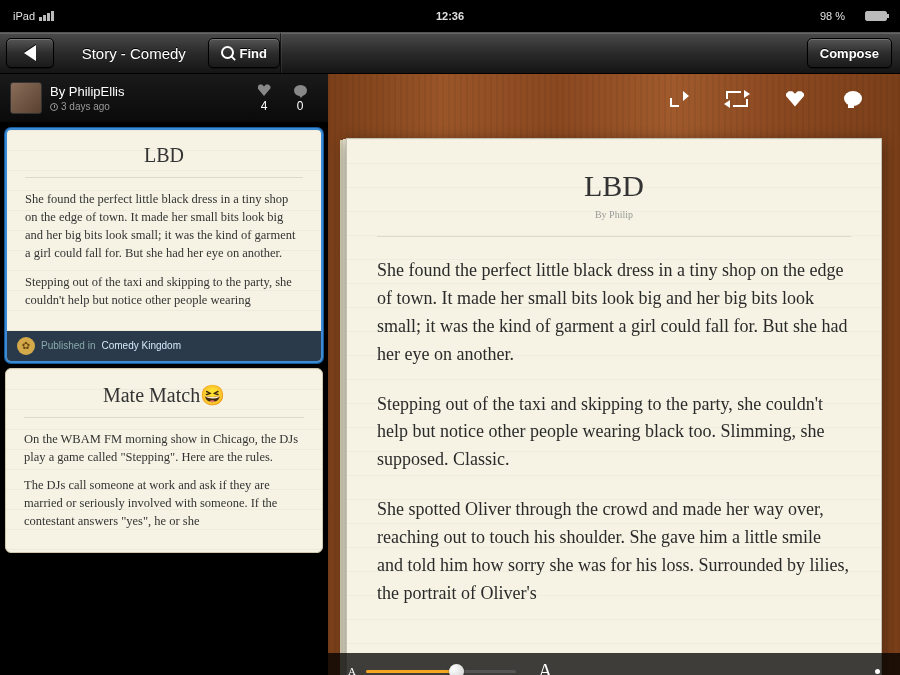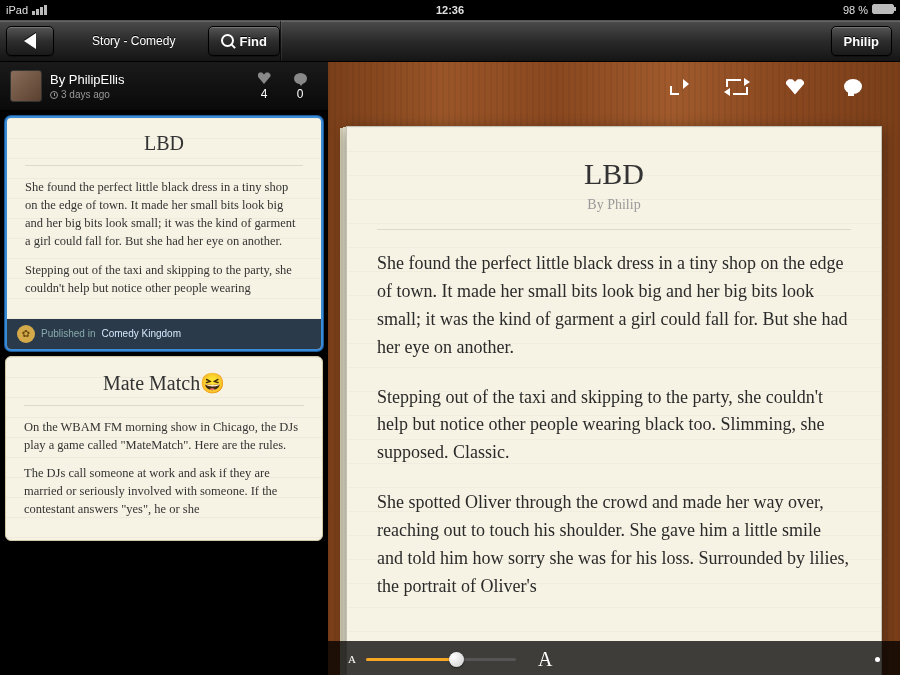--- a/index.html
+++ b/index.html
@@ -1,32 +1,32 @@
 <!DOCTYPE html>
 <html><head>
 <meta charset="utf-8">
 <style>
 *{margin:0;padding:0;box-sizing:border-box;-webkit-font-smoothing:antialiased}
 html,body{width:900px;height:675px;overflow:hidden;font-family:"Helvetica Neue",Helvetica,Arial,sans-serif;background:#000}
 
-.status{height:20px;background:#000;color:#e0e0e0;font-size:11px;display:flex;align-items:center;padding:0 6px;position:relative}
+.status{height:32px;background:#000;color:#e0e0e0;font-size:11px;display:flex;align-items:center;padding:0 13px;position:relative}
 .status .ipad{display:flex;align-items:center;gap:4px}
 .status .sig{display:flex;align-items:flex-end;gap:1px}
 .status .sig span{width:3px;background:#bbb}
 .status .center{position:absolute;left:50%;transform:translateX(-50%);font-weight:700}
-.status .right{margin-left:auto;display:flex;gap:4px}
+.status .right{margin-left:auto;display:flex;align-items:center;gap:20px}
 .status .batt{width:22px;height:10px;border:1px solid #bbb;border-radius:2px;position:relative}
 .status .batt::after{content:"";position:absolute;right:-3px;top:2px;width:2px;height:4px;background:#bbb}
 .status .batt i{display:block;width:100%;height:100%;background:#bbb}
 
 .nav{height:42px;background:linear-gradient(#4b4b4b,#2a2a2a 50%,#151515);border-top:1px solid #555;border-bottom:1px solid #000;display:flex;align-items:center;box-shadow:inset 0 1px 0 rgba(255,255,255,.15)}
 .vr{width:1px;height:100%;background:rgba(0,0,0,.6);box-shadow:1px 0 0 rgba(255,255,255,.08)}
 .nav-left{width:280px;display:flex;align-items:center;height:100%}
 .nav-right{flex:1;display:flex;align-items:center;height:100%;justify-content:flex-end;padding-right:8px}
-.nav-title{flex:1;text-align:center;color:#fff;font-size:12px;font-weight:500;text-shadow:0 -1px 0 #000}
+.nav-title{flex:1;text-align:center;color:#fff;font-size:15px;font-weight:500;text-shadow:0 -1px 0 #000}
 .btn{height:30px;padding:0 12px;border-radius:5px;background:linear-gradient(#555,#2d2d2d 50%,#1a1a1a);border:1px solid #000;box-shadow:inset 0 1px 0 rgba(255,255,255,.2),0 1px 1px rgba(0,0,0,.4);color:#fff;font-size:13px;font-weight:600;text-shadow:0 -1px 0 #000;display:flex;align-items:center;gap:5px;cursor:pointer}
 .back-btn{width:48px;justify-content:center;margin:0 6px}
 .back-arrow{width:0;height:0;border-top:8px solid transparent;border-bottom:8px solid transparent;border-right:12px solid #fff;filter:drop-shadow(0 -1px 0 #000)}
 .search-icon{width:14px;height:14px;position:relative}
 .search-icon::before{content:"";position:absolute;width:9px;height:9px;border:2px solid #fff;border-radius:50%;left:0;top:0}
 .search-icon::after{content:"";position:absolute;width:2px;height:6px;background:#fff;transform:rotate(-45deg);right:1px;bottom:-1px}
 
 .split{display:flex;height:615px}
 .left-col{width:328px;background:#000;overflow:hidden}
 .right-col{flex:1;position:relative;overflow:hidden}
@@ -77,21 +77,21 @@
 .repost-ic::before,.repost-ic::after{content:"";position:absolute;width:13px;height:6px;border:2px solid #fff}
 .repost-ic::before{top:0;left:0;border-bottom:none;border-right:none}
 .repost-ic::after{bottom:0;right:0;border-top:none;border-left:none}
 .repost-ic i,.repost-ic b{position:absolute;width:0;height:0;border-top:4px solid transparent;border-bottom:4px solid transparent}
 .repost-ic i{border-left:6px solid #fff;right:-2px;top:-1px}
 .repost-ic b{border-right:6px solid #fff;left:-2px;bottom:-1px}
 
 .paper-wrap{position:absolute;top:64px;left:18px;right:18px;bottom:0;display:flex;justify-content:center}
 .paper{width:100%;max-width:580px;background:#f6f3e4;background-image:repeating-linear-gradient(rgba(0,0,0,.025) 0 1px,transparent 1px 24px);box-shadow:0 4px 14px rgba(0,0,0,.45),-4px 0 0 -1px #e8e4d0,-8px 0 0 -2px #dad4ba;border:1px solid rgba(0,0,0,.2);border-bottom:none}
 .paper-title{font-family:Georgia,serif;font-size:30px;text-align:center;padding-top:30px;color:#333}
-.paper-by{font-family:Georgia,serif;font-size:14px;text-align:center;color:#999;margin-top:6px;font-style:normal}
+.paper-by{font-family:Georgia,serif;font-size:10px;text-align:center;color:#999;margin-top:6px;font-style:normal}
 .paper hr{border:none;border-top:1px solid rgba(0,0,0,.1);margin:16px 30px 0}
 .paper-body{padding:20px 30px;font-family:Georgia,serif;font-size:18px;line-height:1.55;color:#2a2a2a}
 .paper-body p{margin-bottom:22px}
 
 .fontbar{position:absolute;bottom:0;left:0;right:0;height:36px;background:rgba(0,0,0,.75);display:flex;align-items:center;padding:0 20px;color:#fff;font-family:Georgia,serif}
 .fontbar .sm{font-size:11px}
 .fontbar .lg{font-size:20px;margin-left:12px}
 .slider{width:150px;height:8px;margin:0 10px;position:relative}
 .slider .track{position:absolute;top:3px;left:0;right:0;height:3px;background:#555;border-radius:2px}
 .slider .fill{position:absolute;top:3px;left:0;width:60%;height:3px;background:#f5a623;border-radius:2px}
@@ -127,21 +127,21 @@
     </div>
     <div class="nav-title">Story - Comedy</div>
     <div class="btn" style="margin-right:0">
       <span class="search-icon"></span>
       <span>Find</span>
     </div>
   </div>
   <div class="vr"></div>
   <div class="nav-right">
     <div class="btn">
-      <span>Philip</span>
+      <span>Compose</span>
     </div>
   </div>
 </div>
 
 <div class="split">
 
   <div class="left-col">
 
     <div class="author-hdr">
       <div class="avatar-sm"></div>
@@ -172,21 +172,21 @@
         <span class="paw">✿</span>
         <span class="pub">Published in</span>
         <b>Comedy Kingdom</b>
       </div>
     </div>
 
     <div class="card">
       <div class="card-title">Mate Match😆</div>
       <hr>
       <div class="card-body">
-        <p>On the WBAM FM morning show in Chicago, the DJs play a game called "MateMatch". Here are the rules.</p>
+        <p>On the WBAM FM morning show in Chicago, the DJs play a game called "Stepping". Here are the rules.</p>
         <p>The DJs call someone at work and ask if they are married or seriously involved with someone. If the contestant answers "yes", he or she</p>
       </div>
     </div>
   </div>
 
   <div class="right-col">
     <div class="wood"></div>
     <div class="wood-hdr">
       <div class="avatar-lg"></div>
       <div class="wood-author">

